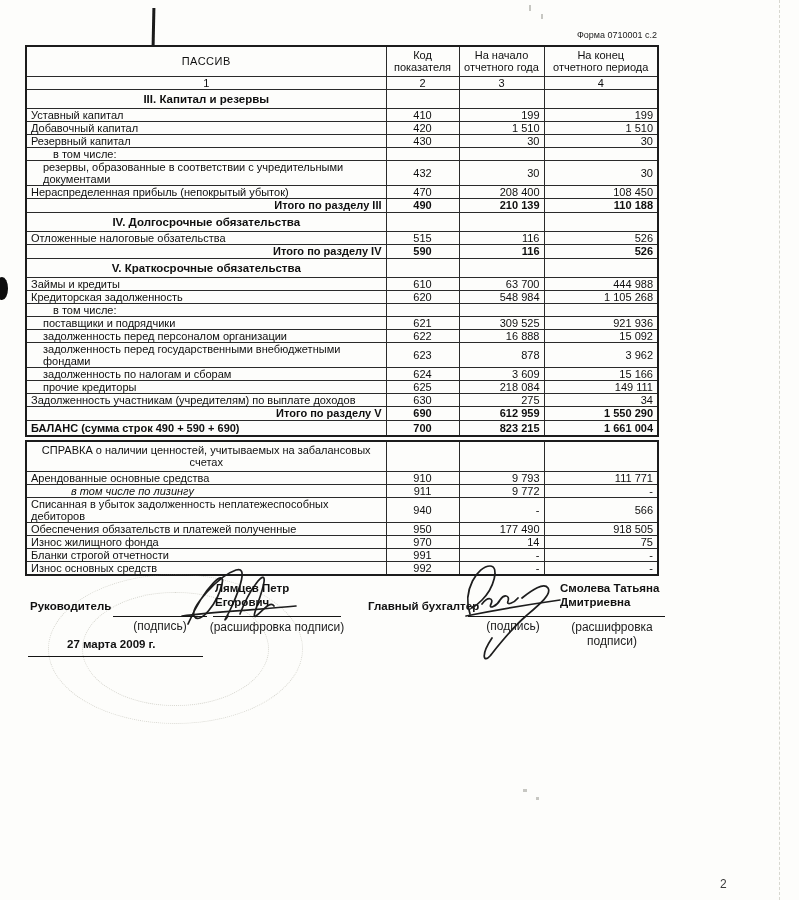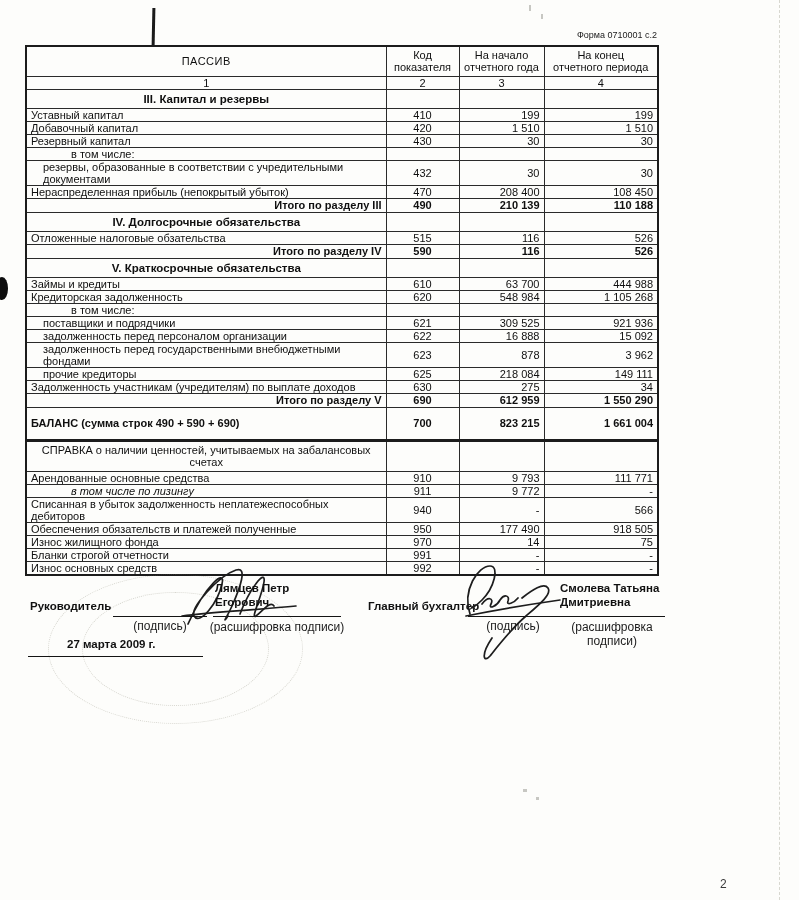--- a/index.html
+++ b/index.html
@@ -23,26 +23,26 @@
   tr.hdr th  { height:30px; }
 
   td.lbl  { text-align:left; }
   td.code { text-align:center; }
   td.num  { text-align:right;padding-left:40px; }
 
   .row-section td { height:19px; }
   .row-section td.lbl { font-weight:bold; text-align:center; font-size:11.5px; }
   .row-item td { height:12px; }
   .row-note td { height:12px; }
-  .row-note td.lbl { padding-left:44px; }
+  .row-note td.lbl { padding-left:26px; }
   .row-subitem td.lbl  { padding-left:16px; }
   .row-subnote td.lbl  { padding-left:44px;font-style:italic; }
   .row-total td { font-weight:bold; height:14px; }
   .row-total td.lbl { text-align:right;margin-top:44px; }
-  .row-balance td { font-weight:bold; height:33px; }
+  .row-balance td { font-weight:bold; height:16px; }
 
   .ref-title { font-weight:bold; text-align:center; font-size:11.5px; line-height:13.5px;
                padding:2px 18px; height:30px; }
 
   .abs { position:absolute; }
   .sig-label { font-weight:bold; font-size:11.5px; }
   .sig-name  { font-weight:bold; font-size:11.5px; line-height:13.5px; }
   .sig-line  { height:0; border-top:1.6px solid #141414; }
   .sig-cap   { font-size:12px; text-align:center; color:#1c1c1c; }
   .date-line { font-weight:bold; font-size:11.5px; }
@@ -201,20 +201,26 @@
           <td class="num">16 888</td>
           <td class="num">15 092</td>
         </tr>
         <tr class="row-subitem">
           <td class="lbl">задолженность перед государственными внебюджетными фондами</td>
           <td class="code">623</td>
           <td class="num">878</td>
           <td class="num">3 962</td>
         </tr>
         <tr class="row-subitem">
+          <td class="lbl">задолженность по налогам и сборам</td>
+          <td class="code">624</td>
+          <td class="num">3 609</td>
+          <td class="num">15 166</td>
+        </tr>
+        <tr class="row-subitem">
           <td class="lbl">прочие кредиторы</td>
           <td class="code">625</td>
           <td class="num">218 084</td>
           <td class="num">149 111</td>
         </tr>
         <tr class="row-item">
           <td class="lbl">Задолженность участникам (учредителям) по выплате доходов</td>
           <td class="code">630</td>
           <td class="num">275</td>
           <td class="num">34</td>

